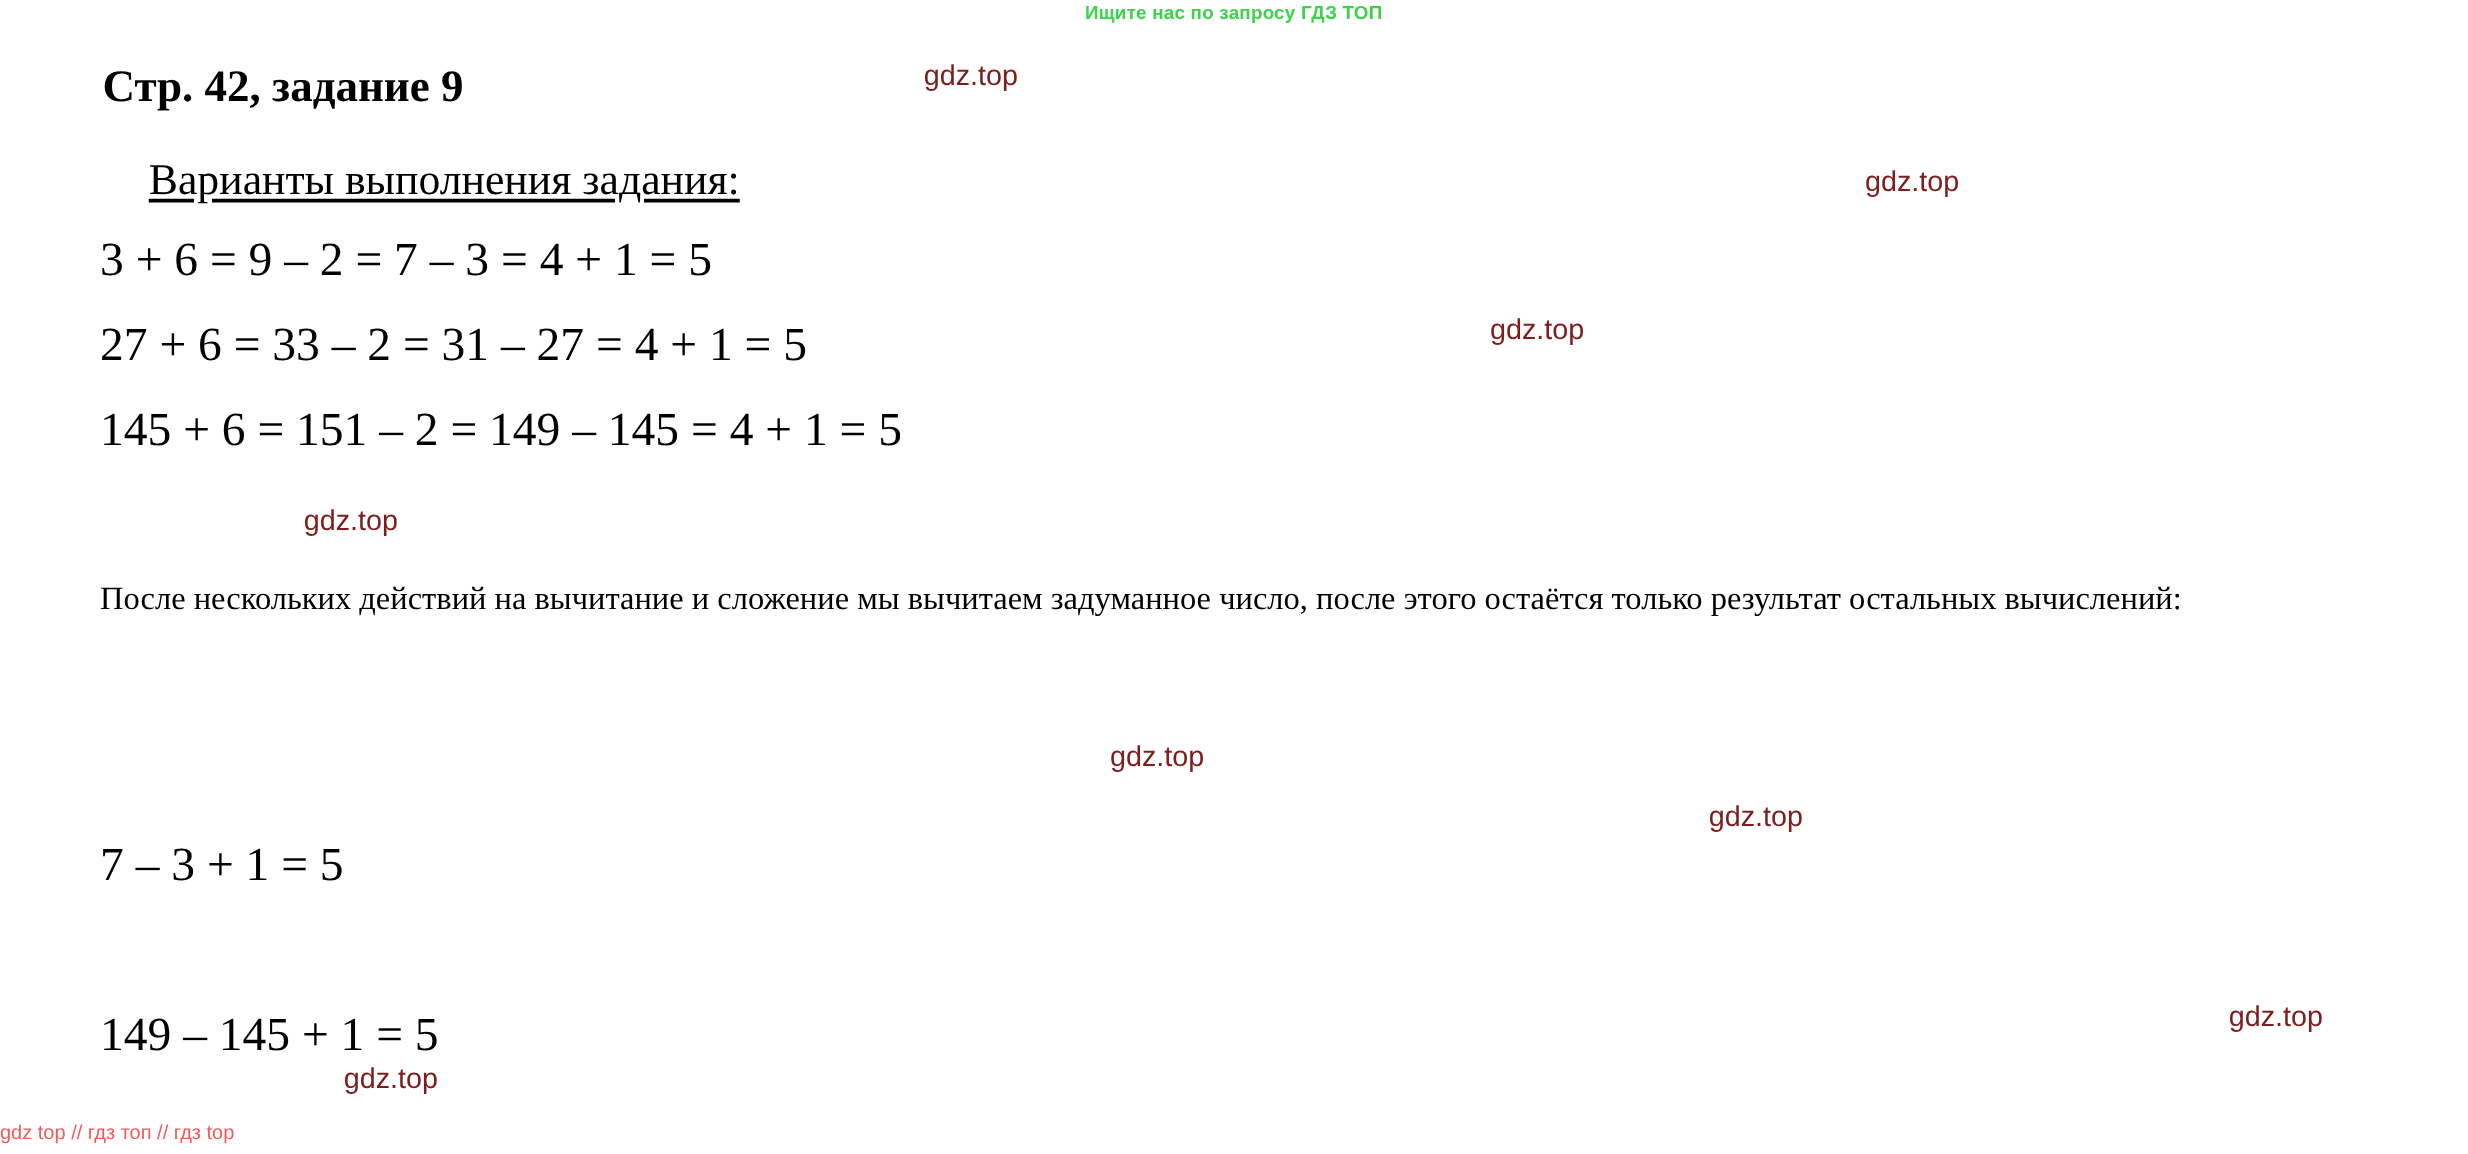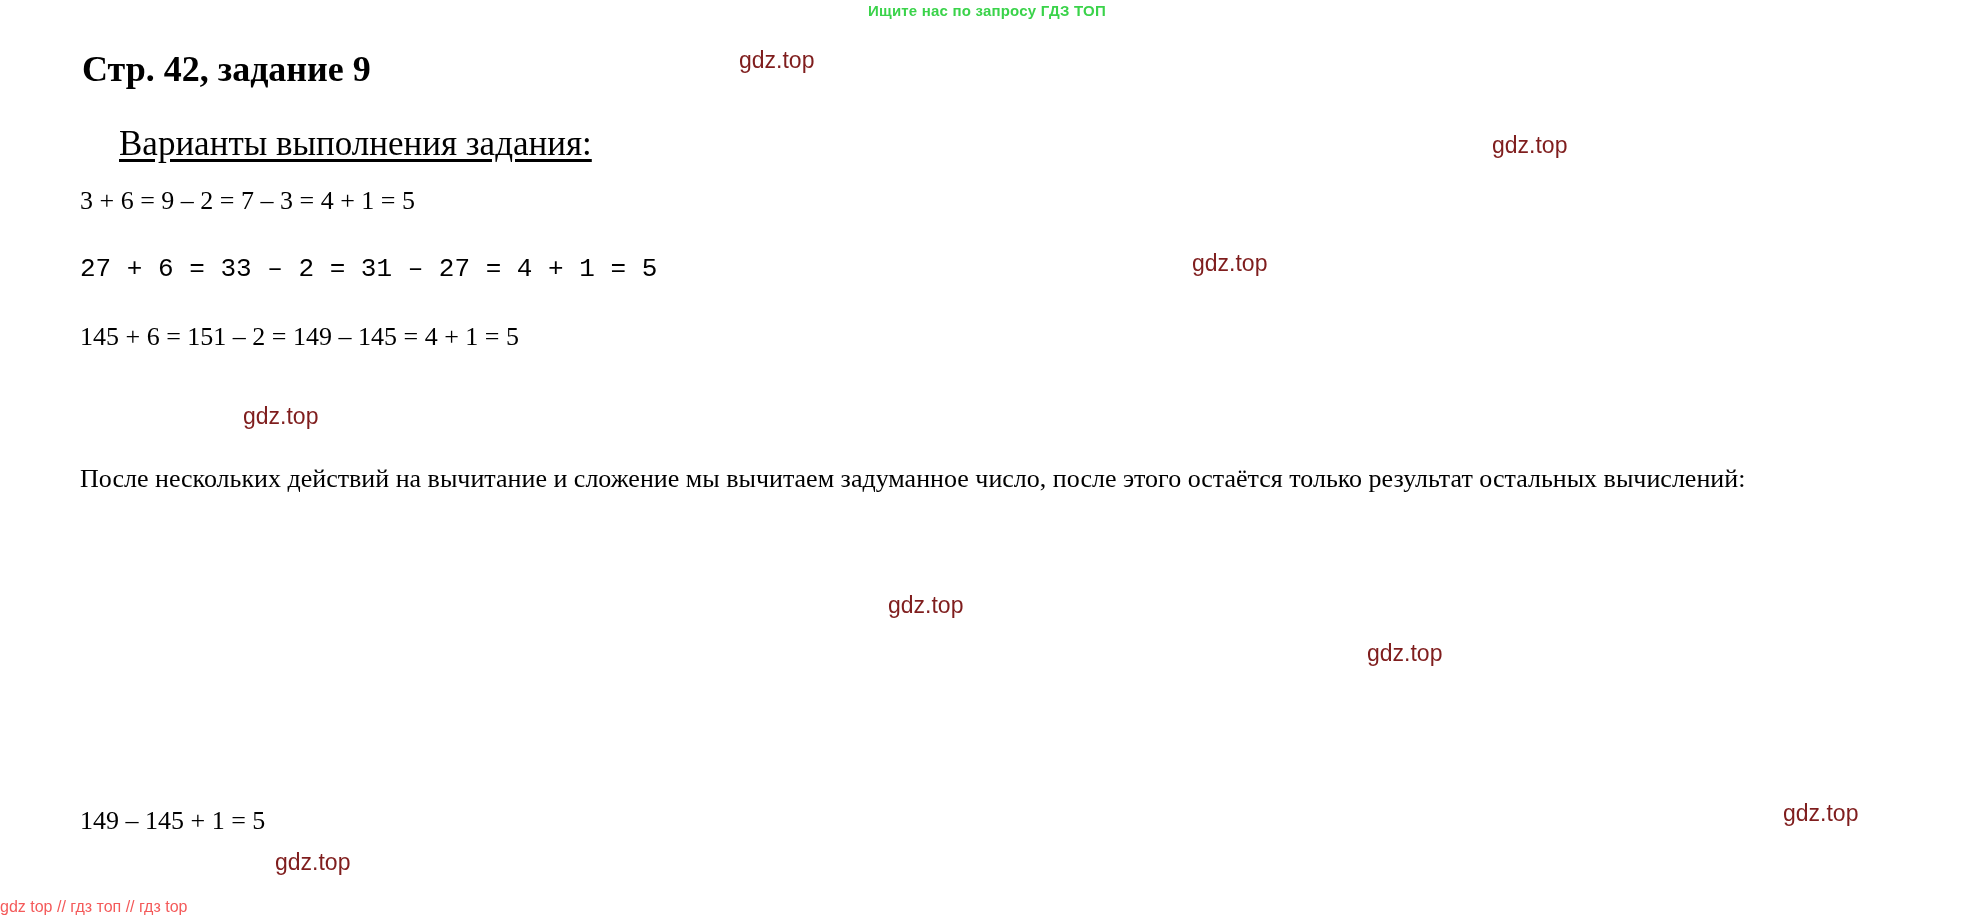--- a/index.html
+++ b/index.html
@@ -79,26 +79,26 @@
     top: 124px;
     font-size: 35px;
     font-family: "Liberation Serif", serif;
     text-decoration: underline;
     text-underline-offset: 4px;
     margin-left: 37px;
   }
   .eq {
     position: absolute;
     left: 80px;
-    font-size: 26px;
+    font-size: 38px;
     font-family: "Liberation Serif", serif;
     white-space: nowrap;
   }
   .eq1 { top: 186px; }
-  .eq2 { top: 254px; font-family: Liberation Mono, monospace; }
+  .eq2 { top: 254px; }
   .eq3 { top: 322px; text-align: center; }
 
   .para {
     position: absolute;
     left: 80px;
     top: 460px;
     width: 1800px;
     font-size: 26px;
     line-height: 1.45;
     text-align: justify;
@@ -122,20 +122,21 @@
     <div class="title">Стр. 42, задание 9</div>
 
     <div class="subtitle">Варианты выполнения задания:</div>
 
     <div class="eq eq1">3 + 6 = 9 – 2 = 7 – 3 = 4 + 1 = 5</div>
     <div class="eq eq2">27 + 6 = 33 – 2 = 31 – 27 = 4 + 1 = 5</div>
     <div class="eq eq3">145 + 6 = 151 – 2 = 149 – 145 = 4 + 1 = 5</div>
 
     <div class="para">После нескольких действий на вычитание и сложение мы вычитаем задуманное число, после этого остаётся только результат остальных вычислений:</div>
 
+    <div class="eq eq4">7 – 3 + 1 = 5</div>
     <div class="eq eq6">149 – 145 + 1 = 5</div>
 
   </div>
 
   <div id="watermark-layer">
       <div class="wm" style="left: 739px; top: 47px; font-size: 23px;">gdz.top</div>
       <div class="wm" style="left: 1492px; top: 132px; font-size: 23px;">gdz.top</div>
       <div class="wm" style="left: 1192px; top: 250px; font-size: 23px;">gdz.top</div>
       <div class="wm" style="left: 243px; top: 403px; font-size: 23px;">gdz.top</div>
       <div class="wm" style="left: 888px; top: 592px; font-size: 23px;">gdz.top</div>

